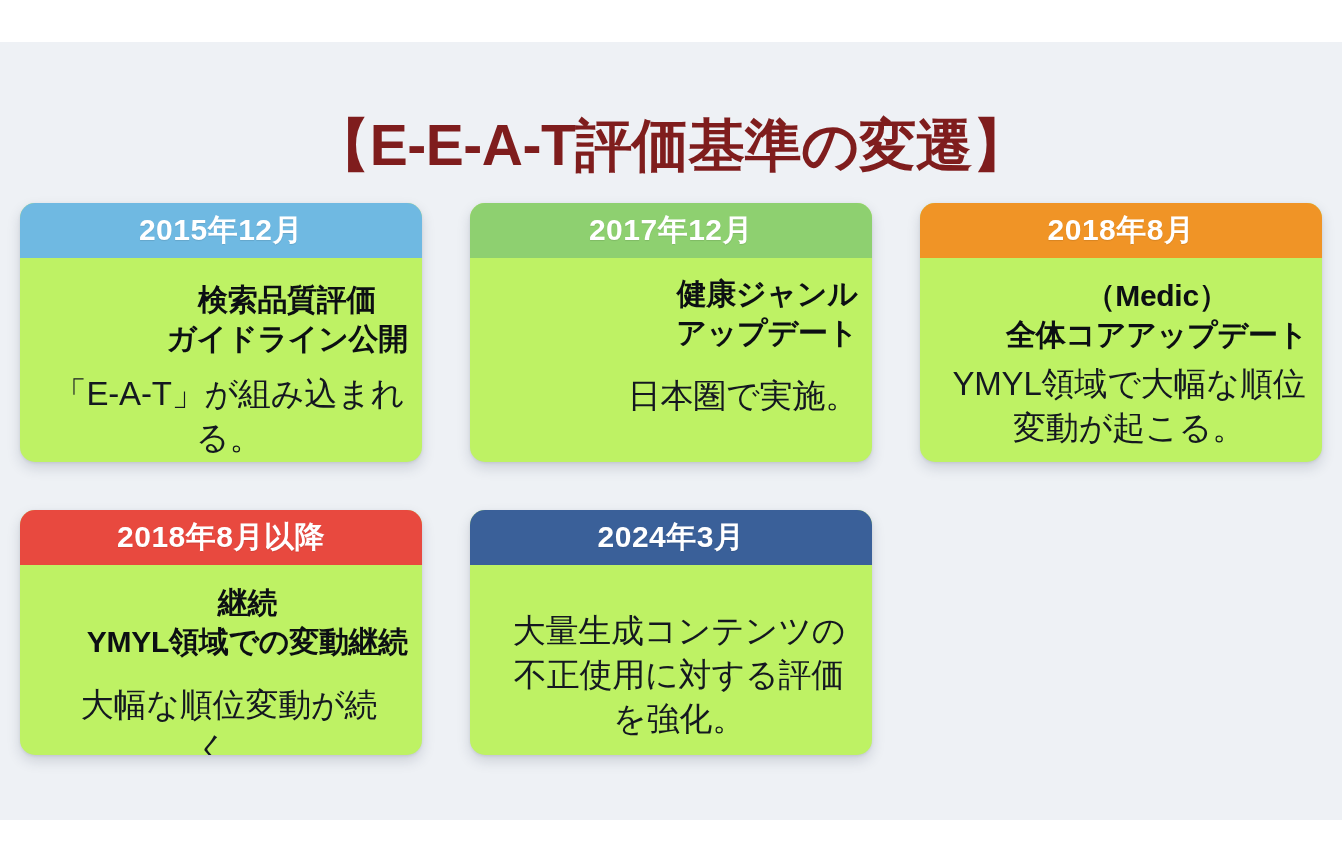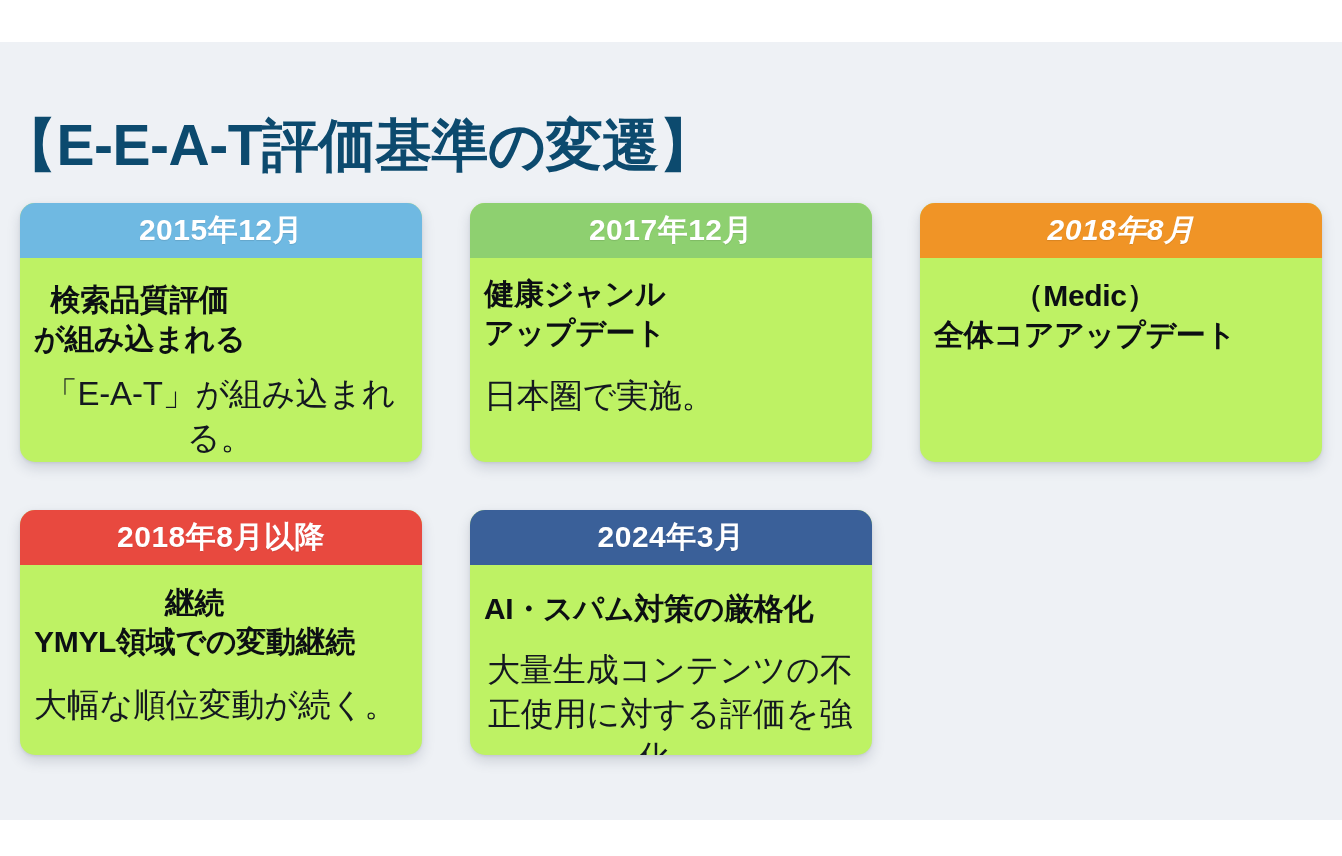--- a/index.html
+++ b/index.html
@@ -19,24 +19,24 @@
     top: 42px;
     width: 1342px;
     height: 778px;
     background: #eef1f5;
   }
   .slide-title {
     position: absolute;
     left: 0;
     top: 28px;
     width: 1342px;
-    text-align: left;
+    text-align: center;
     font-size: 57px;
     font-weight: 700;
-    color: #0c4a6e;
+    color: #7f1d1d;
     letter-spacing: -0.5px;
     white-space: nowrap;
   }
   .grid {
     position: absolute;
     left: 20px;
     top: 161px;
     width: 1302px;
     height: 552px;
     display: grid;
@@ -64,21 +64,22 @@
     font-size: 30px;
     font-weight: 700;
     letter-spacing: 0.5px;
     text-shadow: 0 1px 1px rgba(0,0,0,0.10);
   }
   .card-body {
     flex: 1 1 auto;
     padding: 16px 14px 14px 14px;
     display: flex;
     flex-direction: column;
-    align-items: flex-start;
+    align-items: flex-end;
+    margin-left: 16px;
   }
   .card-title {
     font-size: 30px;
     font-weight: 700;
     color: #0c0f13;
     line-height: 1.30;
     text-align: center;
     letter-spacing: -0.3px;
     max-width: 340px;
   }
@@ -113,63 +114,61 @@
 
   <h1 class="slide-title">【E-E-A-T評価基準の変遷】</h1>
 
   <div class="grid">
 
     <div class="card card--c1">
       <div class="card-header" style="background: rgb(111, 185, 226);">2015年12月</div>
       <div class="card-body">
         <div class="card-title">
           <div>検索品質評価</div>
-          <div>が組み込まれる</div>
+          <div>ガイドライン公開</div>
         </div>
         <div class="card-desc">「E-A-T」が組み込まれる。</div>
       </div>
     </div>
 
     <div class="card card--c2">
       <div class="card-header" style="background: rgb(142, 208, 112); text-align: right;">2017年12月</div>
       <div class="card-body">
         <div class="card-title">
           <div>健康ジャンル</div>
           <div>アップデート</div>
         </div>
         <div class="card-desc">日本圏で実施。</div>
       </div>
     </div>
 
     <div class="card card--c3">
-      <div class="card-header" style="background: rgb(240, 148, 38); font-style: italic;">2018年8月</div>
+      <div class="card-header" style="background: rgb(240, 148, 38);">2018年8月</div>
       <div class="card-body">
         <div class="card-title wide">
           <div>（Medic）</div>
           <div>全体コアアップデート</div>
         </div>
+        <div class="card-desc">YMYL領域で大幅な順位変動が起こる。</div>
       </div>
     </div>
 
     <div class="card card--c4">
       <div class="card-header" style="background: rgb(232, 73, 63);">2018年8月以降</div>
       <div class="card-body">
         <div class="card-title wide">
           <div>継続</div>
           <div>YMYL領域での変動継続</div>
         </div>
         <div class="card-desc">大幅な順位変動が続く。</div>
       </div>
     </div>
 
 
     <div class="card card--c6">
       <div class="card-header" style="background: rgb(58, 96, 153);">2024年3月</div>
       <div class="card-body">
-        <div class="card-title wide">
-          <div>AI・スパム対策の厳格化</div>
-        </div>
         <div class="card-desc">大量生成コンテンツの不正使用に対する評価を強化。</div>
       </div>
     </div>
 
   </div>
 </div>
 
 </body></html>

